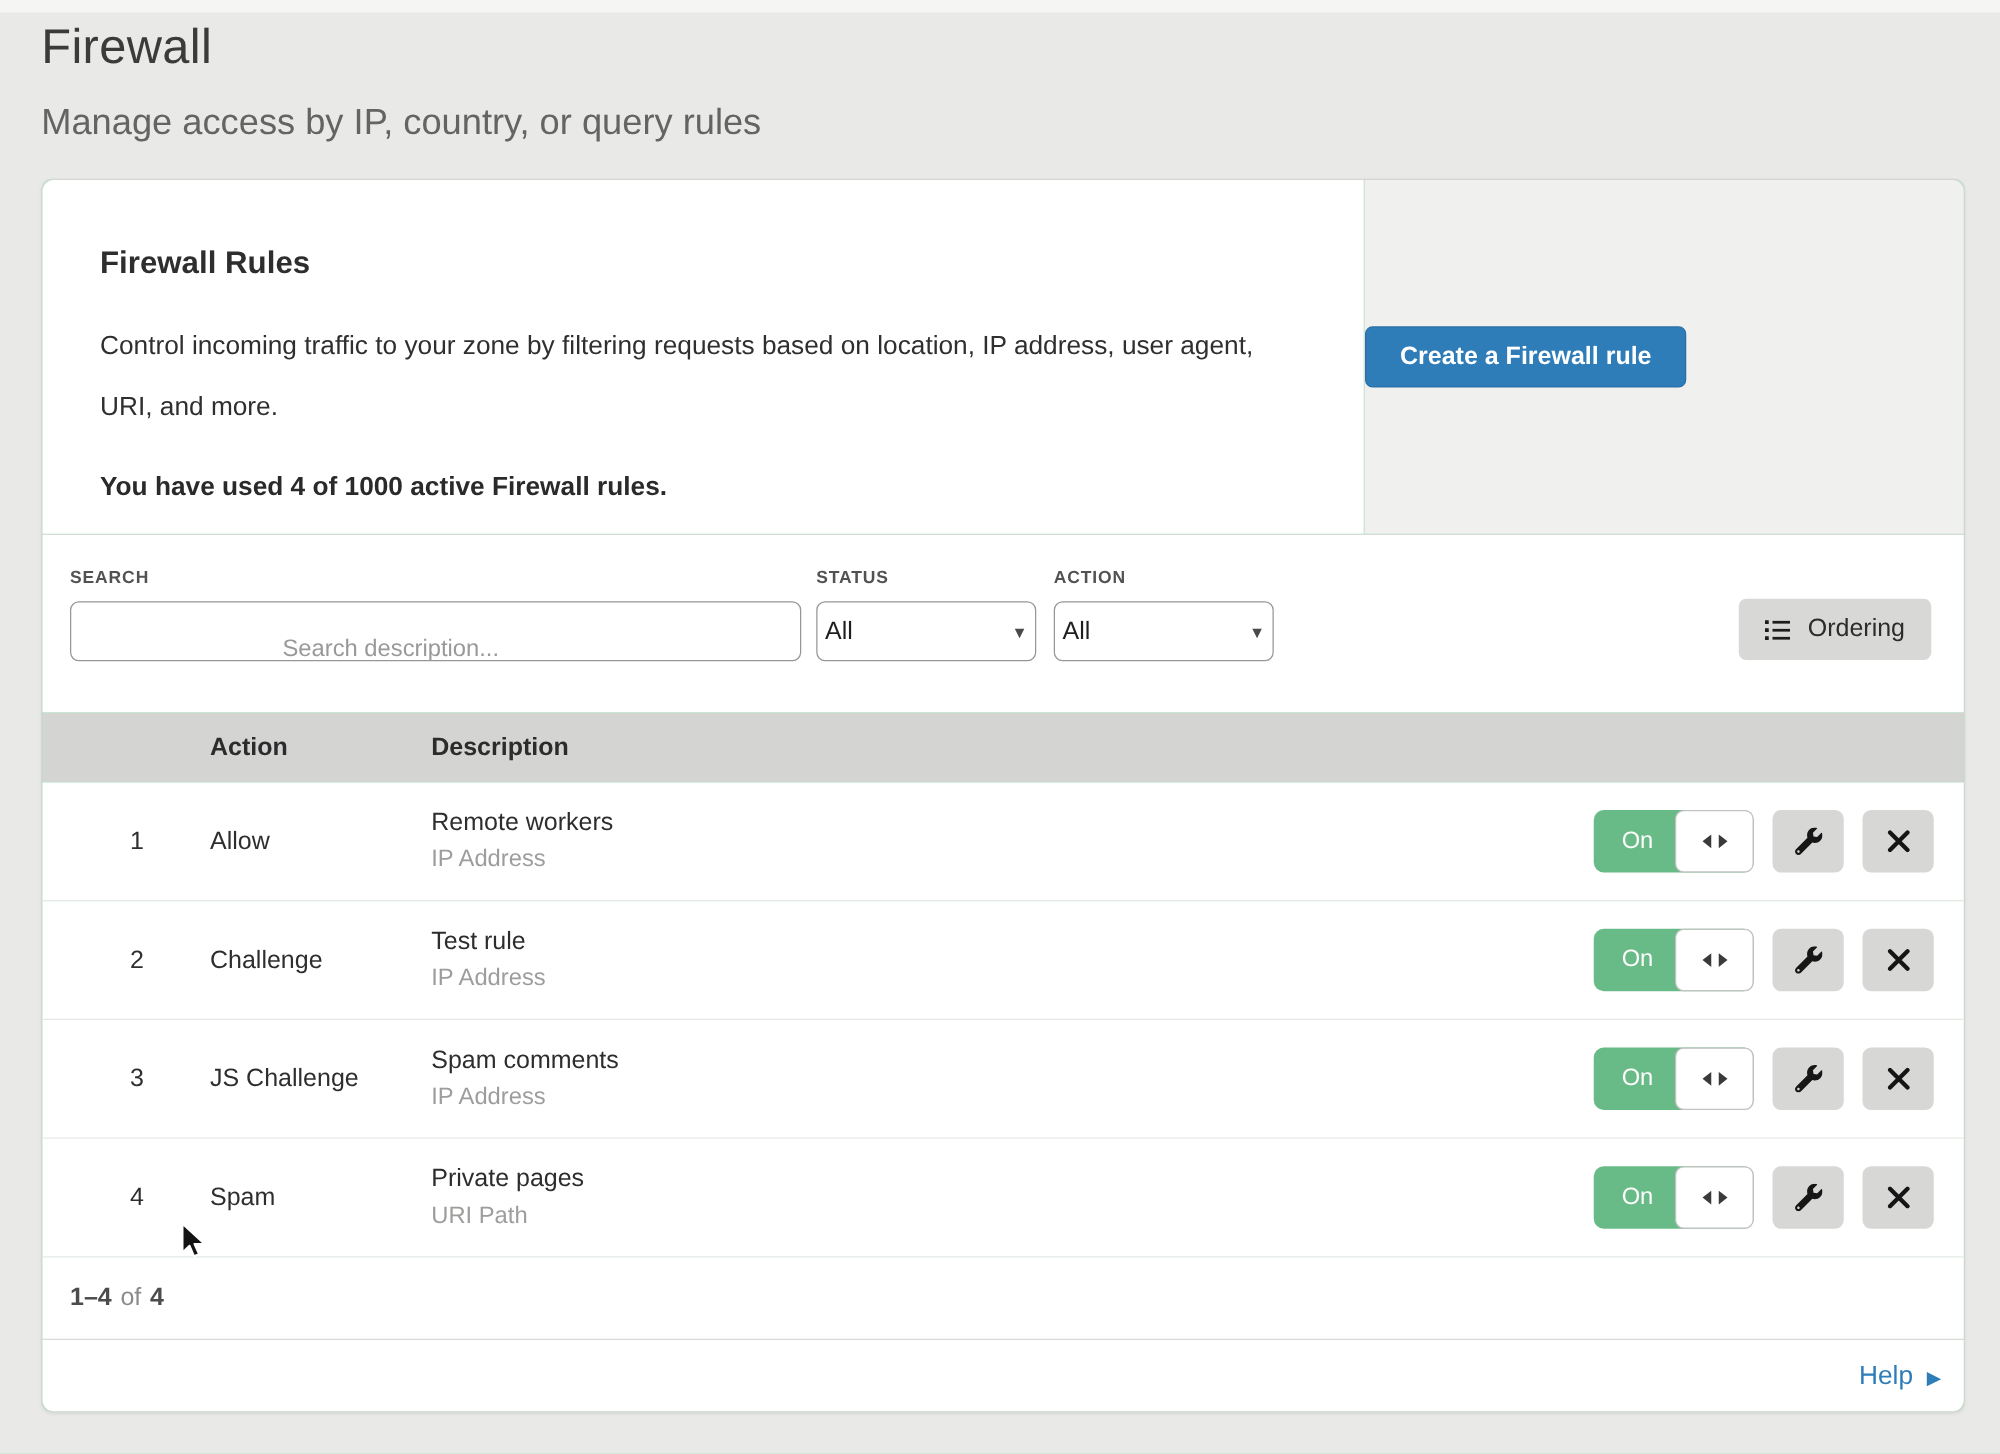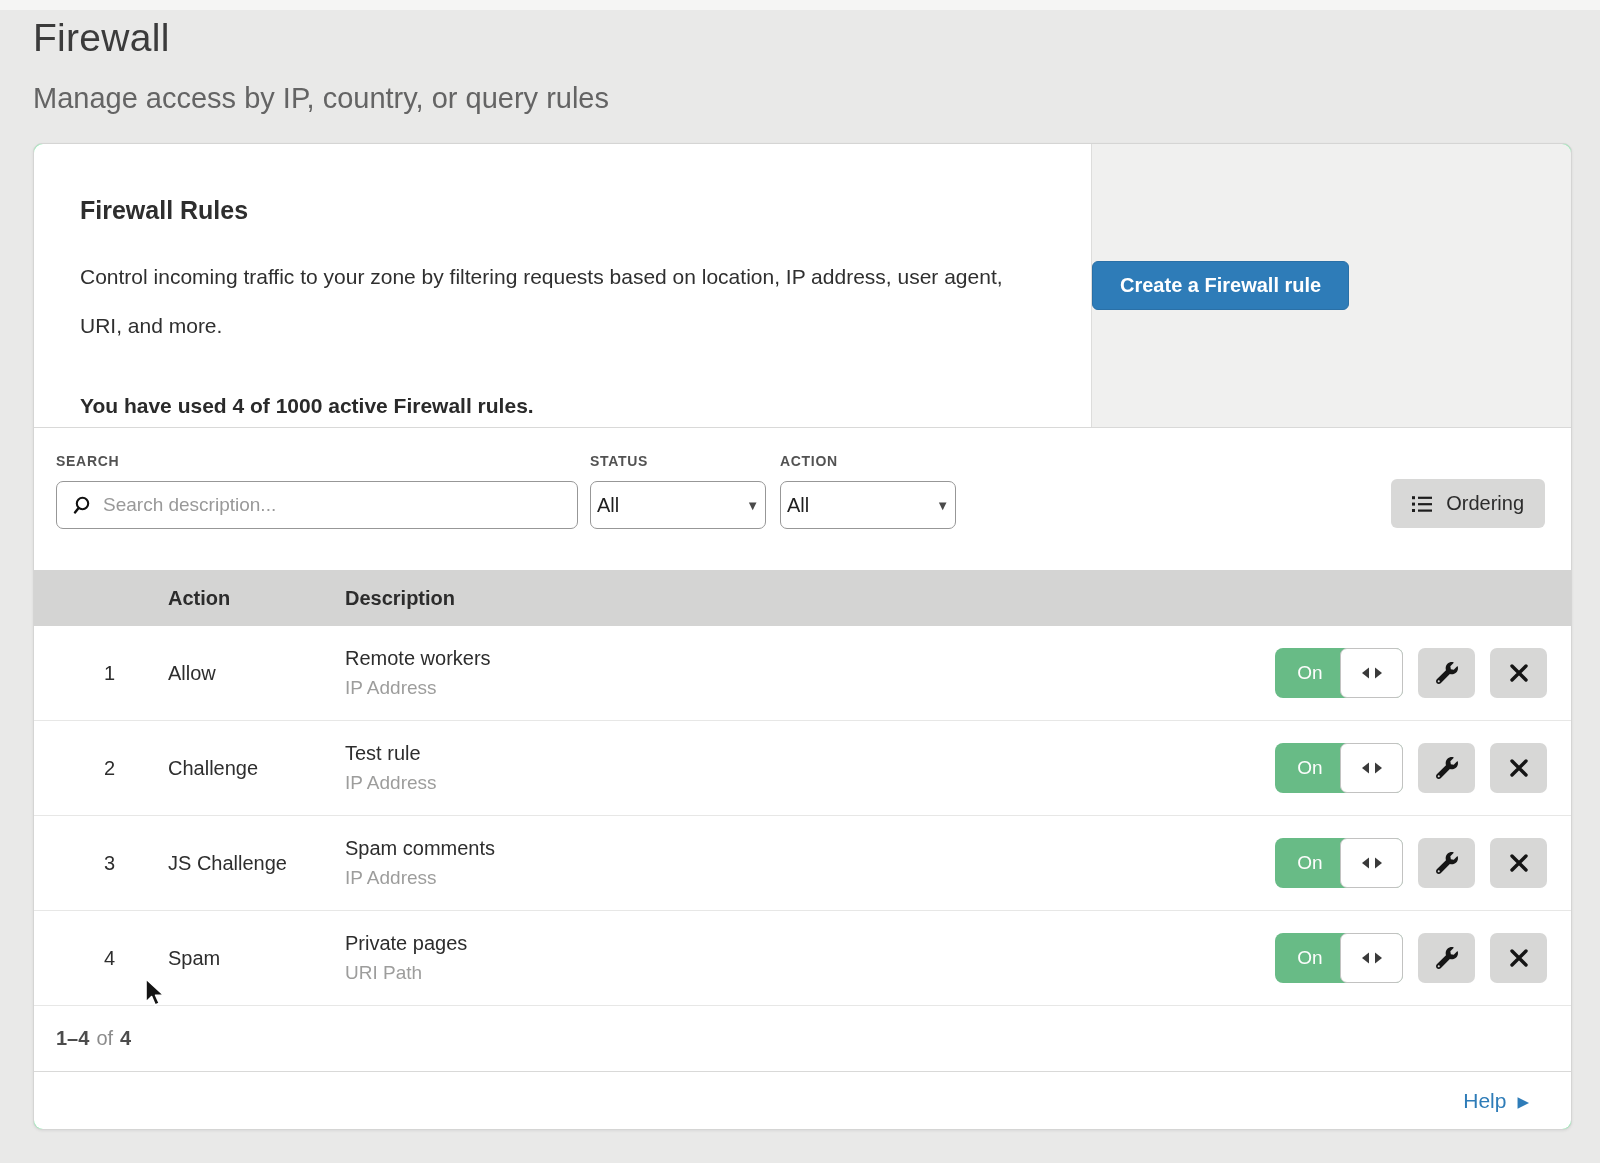--- a/index.html
+++ b/index.html
@@ -38,41 +38,41 @@
   .card-top { display: flex; border-bottom: 1px solid #d9d9d8; min-height: 284px; }
   .card-top-left {
     width: 1057px; padding: 52px 60px 0 46px;
     border-radius: 9px 0 0 0; background: #fff;
   }
   .card-heading { font-size: 25px; font-weight: 700; color: #2e2e2e; }
   .card-desc {
     margin-top: 27px; font-size: 21px; line-height: 49px; color: #2f2f2f;
     max-width: 950px;
   }
-  .card-usage { margin-top: 44px; font-size: 21px; font-weight: 700; color: #2a2a2a; }
+  .card-usage { margin-top: 28px; font-size: 21px; font-weight: 700; color: #2a2a2a; }
   .card-top-right {
     flex: 1; background: #f0f0ef; border-left: 1px solid #dddddc;
     border-radius: 0 9px 0 0;
     display: flex; align-items: center; 
   }
   .create-btn {
     background: #2e7cb8; border: 1px solid #2a70a7; color: #fff;
     font-family: inherit; font-size: 20px; font-weight: 700;
     padding: 12px 27px; border-radius: 6px; cursor: pointer;
   }
 
   
   .filters { display: flex; padding: 25px 26px 0 22px; height: 142px; background: #fff; }
   .fgroup { display: flex; flex-direction: column; gap: 12px; }
   .flabel {
     font-size: 14px; font-weight: 700; color: #525252; letter-spacing: 0.7px;
   }
   .search-box {
-    width: 522px; height: 48px; border: 1px solid #979797; border-radius: 7px;
-    display: flex; align-items: center; padding: 16px 14px; gap: 11px; background: #fff;
+    width: 585px; height: 48px; border: 1px solid #979797; border-radius: 7px;
+    display: flex; align-items: center; padding: 16px 14px; gap: 11px; background: #fff; flex-direction: column;
   }
   .search-box input {
     border: none; outline: none; flex: 1; font-family: inherit;
     font-size: 19px; color: #333; background: transparent;
   }
   .search-box input::placeholder { color: #999; }
   .select {
     width: 176px; height: 48px; border: 1px solid #979797; border-radius: 7px;
     display: flex; align-items: center; justify-content: space-between;
     padding: 0 6px; font-size: 20px; color: #1f1f1f; background: #fff; cursor: pointer;
@@ -125,21 +125,21 @@
   
   .pagination {
     height: 66px; display: flex; align-items: center; gap: 7px;
     padding-left: 22px; font-size: 20px; background: #fff;
     border-bottom: 1px solid #d9d9d8;
   }
   .pag-strong { color: #4c4c4c; font-weight: 700; }
   .pag-of { color: #8b8b8b; }
   .card-footer {
     height: 57px; display: flex; align-items: center; justify-content: flex-end;
-    padding-right: 42px; background: #fff; border-radius: 0 0 9px 9px;
+    padding-right: 18px; background: #fff; border-radius: 0 0 9px 9px;
   }
   .help-link {
     color: #2e7cb8; font-size: 21px; text-decoration: none;
     display: flex; align-items: center; gap: 11px; cursor: pointer;
   }
   .help-link .arrow { font-size: 15px; padding-top: 2px; }
 
   .cursor { position: absolute; left: 143px; top: 978px; z-index: 10; pointer-events: none; }
 </style>
 </head>

